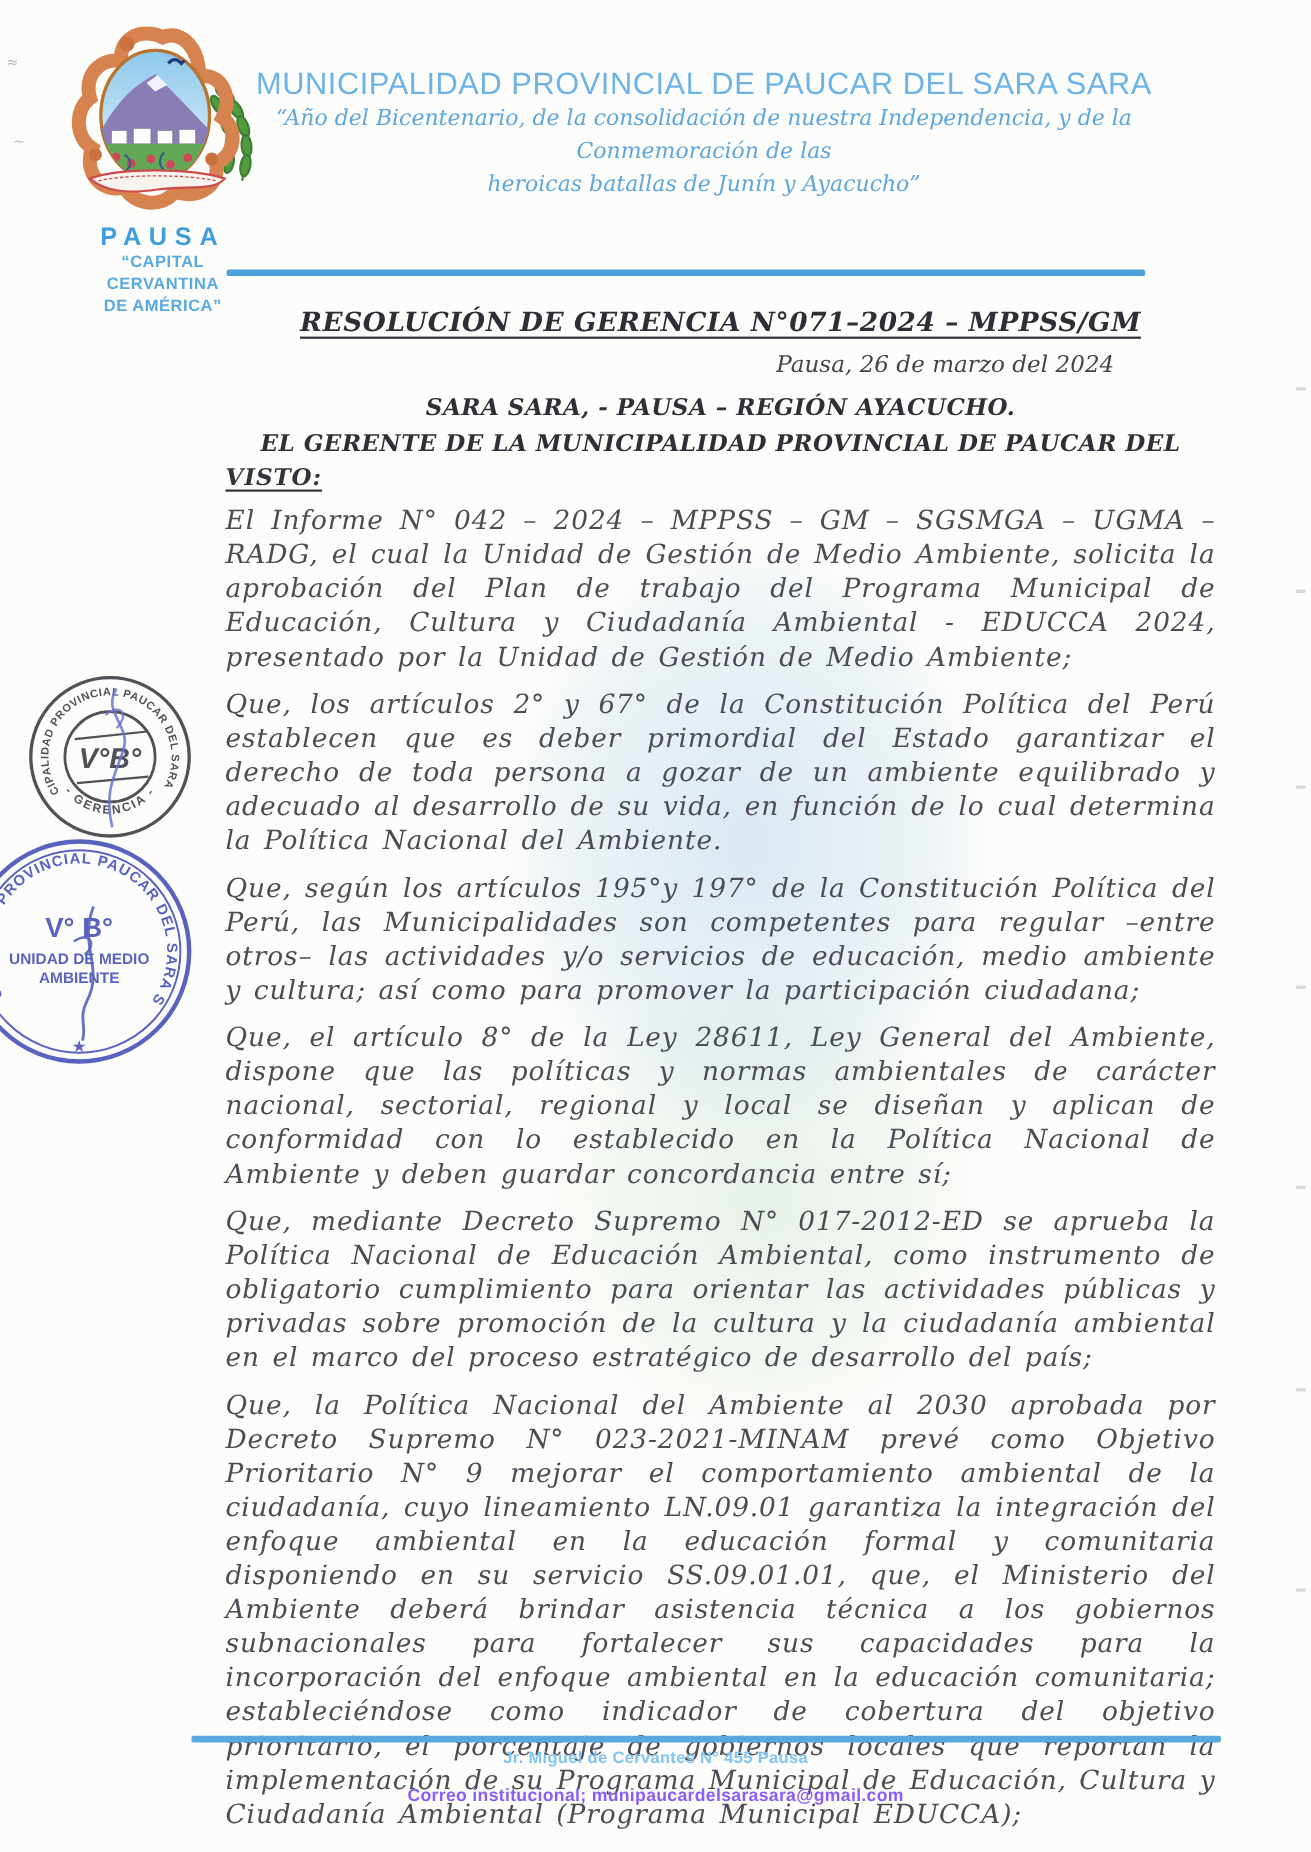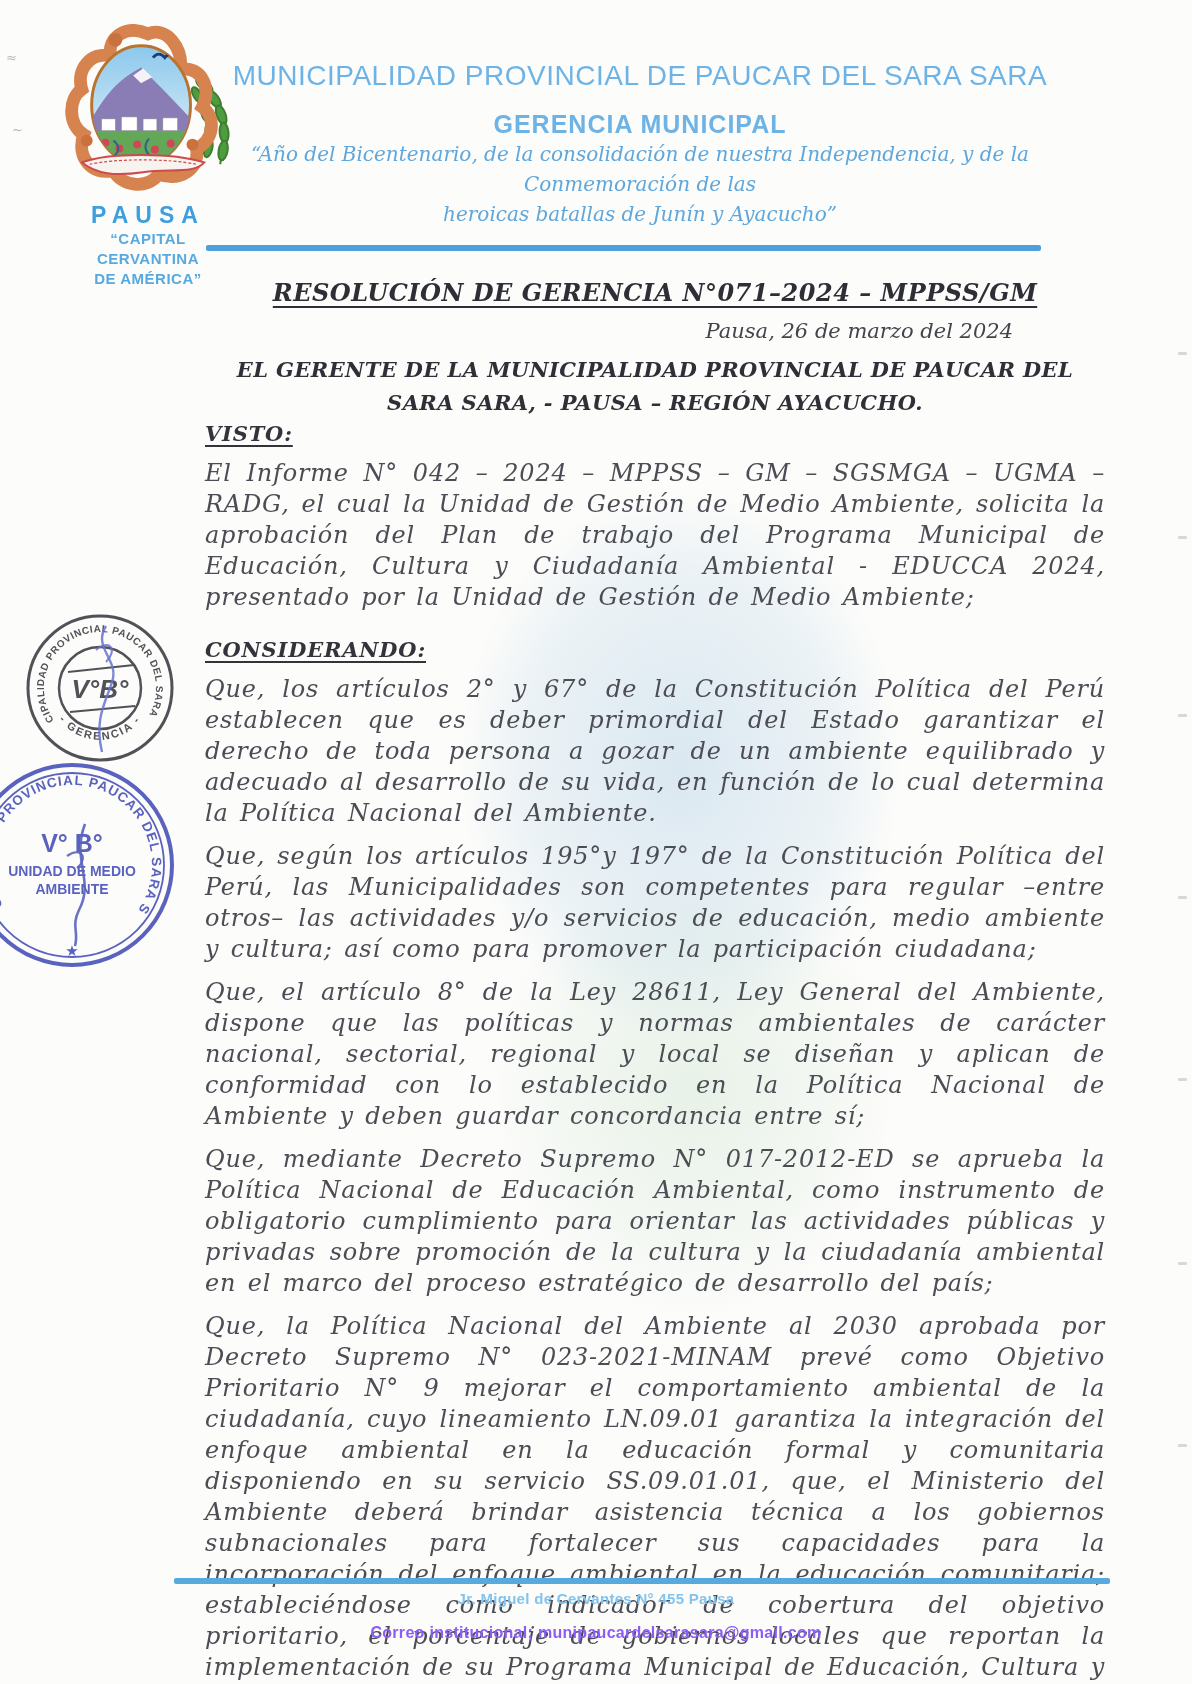--- a/index.html
+++ b/index.html
@@ -186,40 +186,38 @@
       <path d="M36,142 C62,136 116,136 144,142" stroke="#cc4b4b" stroke-width="1.2" fill="none" stroke-dasharray="3,2"></path>
     </svg>
     <div class="city-name">PAUSA</div>
     <div class="city-sub">“CAPITAL</div>
     <div class="city-sub">CERVANTINA</div>
     <div class="city-sub">DE AMÉRICA”</div>
   </div>
 
   <div class="header-text">
     <div class="org-name">MUNICIPALIDAD PROVINCIAL DE PAUCAR DEL SARA SARA</div>
-    <div class="office-name">GERENCIA MUNICIPAL</div>
     <div class="motto">
       <div>“Año del Bicentenario, de la consolidación de nuestra Independencia, y de la Conmemoración de las</div>
       <div>heroicas batallas de Junín y Ayacucho”</div>
     </div>
   </div>
   <div class="header-rule"></div>
 
   <div class="content">
     <h1 class="res-title">RESOLUCIÓN DE GERENCIA N°071–2024 – MPPSS/GM</h1>
     <div class="date-line">Pausa, 26 de marzo del 2024</div>
     <div class="addressee">
+      <div>SARA SARA, - PAUSA – REGIÓN AYACUCHO.</div>
       <div>EL GERENTE DE LA MUNICIPALIDAD PROVINCIAL DE PAUCAR DEL</div>
-      <div>SARA SARA, - PAUSA – REGIÓN AYACUCHO.</div>
     </div>
 
     <div class="sec-label">VISTO:</div>
     <p>El Informe N° 042 – 2024 – MPPSS – GM – SGSMGA – UGMA – RADG, el cual la Unidad de Gestión de Medio Ambiente, solicita la aprobación del Plan de trabajo del Programa Municipal de Educación, Cultura y Ciudadanía Ambiental - EDUCCA 2024, presentado por la Unidad de Gestión de Medio Ambiente;</p>
 
-    <div class="sec-label considerando">CONSIDERANDO:</div>
     <p>Que, los artículos 2° y 67° de la Constitución Política del Perú establecen que es deber primordial del Estado garantizar el derecho de toda persona a gozar de un ambiente equilibrado y adecuado al desarrollo de su vida, en función de lo cual determina la Política Nacional del Ambiente.</p>
     <p>Que, según los artículos 195°y 197° de la Constitución Política del Perú, las Municipalidades son competentes para regular –entre otros– las actividades y/o servicios de educación, medio ambiente y cultura; así como para promover la participación ciudadana;</p>
     <p>Que, el artículo 8° de la Ley 28611, Ley General del Ambiente, dispone que las políticas y normas ambientales de carácter nacional, sectorial, regional y local se diseñan y aplican de conformidad con lo establecido en la Política Nacional de Ambiente y deben guardar concordancia entre sí;</p>
     <p>Que, mediante Decreto Supremo N° 017-2012-ED se aprueba la Política Nacional de Educación Ambiental, como instrumento de obligatorio cumplimiento para orientar las actividades públicas y privadas sobre promoción de la cultura y la ciudadanía ambiental en el marco del proceso estratégico de desarrollo del país;</p>
     <p>Que, la Política Nacional del Ambiente al 2030 aprobada por Decreto Supremo N° 023-2021-MINAM prevé como Objetivo Prioritario N° 9 mejorar el comportamiento ambiental de la ciudadanía, cuyo lineamiento LN.09.01 garantiza la integración del enfoque ambiental en la educación formal y comunitaria disponiendo en su servicio SS.09.01.01, que, el Ministerio del Ambiente deberá brindar asistencia técnica a los gobiernos subnacionales para fortalecer sus capacidades para la incorporación del enfoque ambiental en la educación comunitaria; estableciéndose como indicador de cobertura del objetivo prioritario, el porcentaje de gobiernos locales que reportan la implementación de su Programa Municipal de Educación, Cultura y Ciudadanía Ambiental (Programa Municipal EDUCCA);</p>
   </div>
 
   <div class="stamp stamp-gerencia">
     <svg width="156" height="160" viewBox="0 0 156 160">
       <defs>

